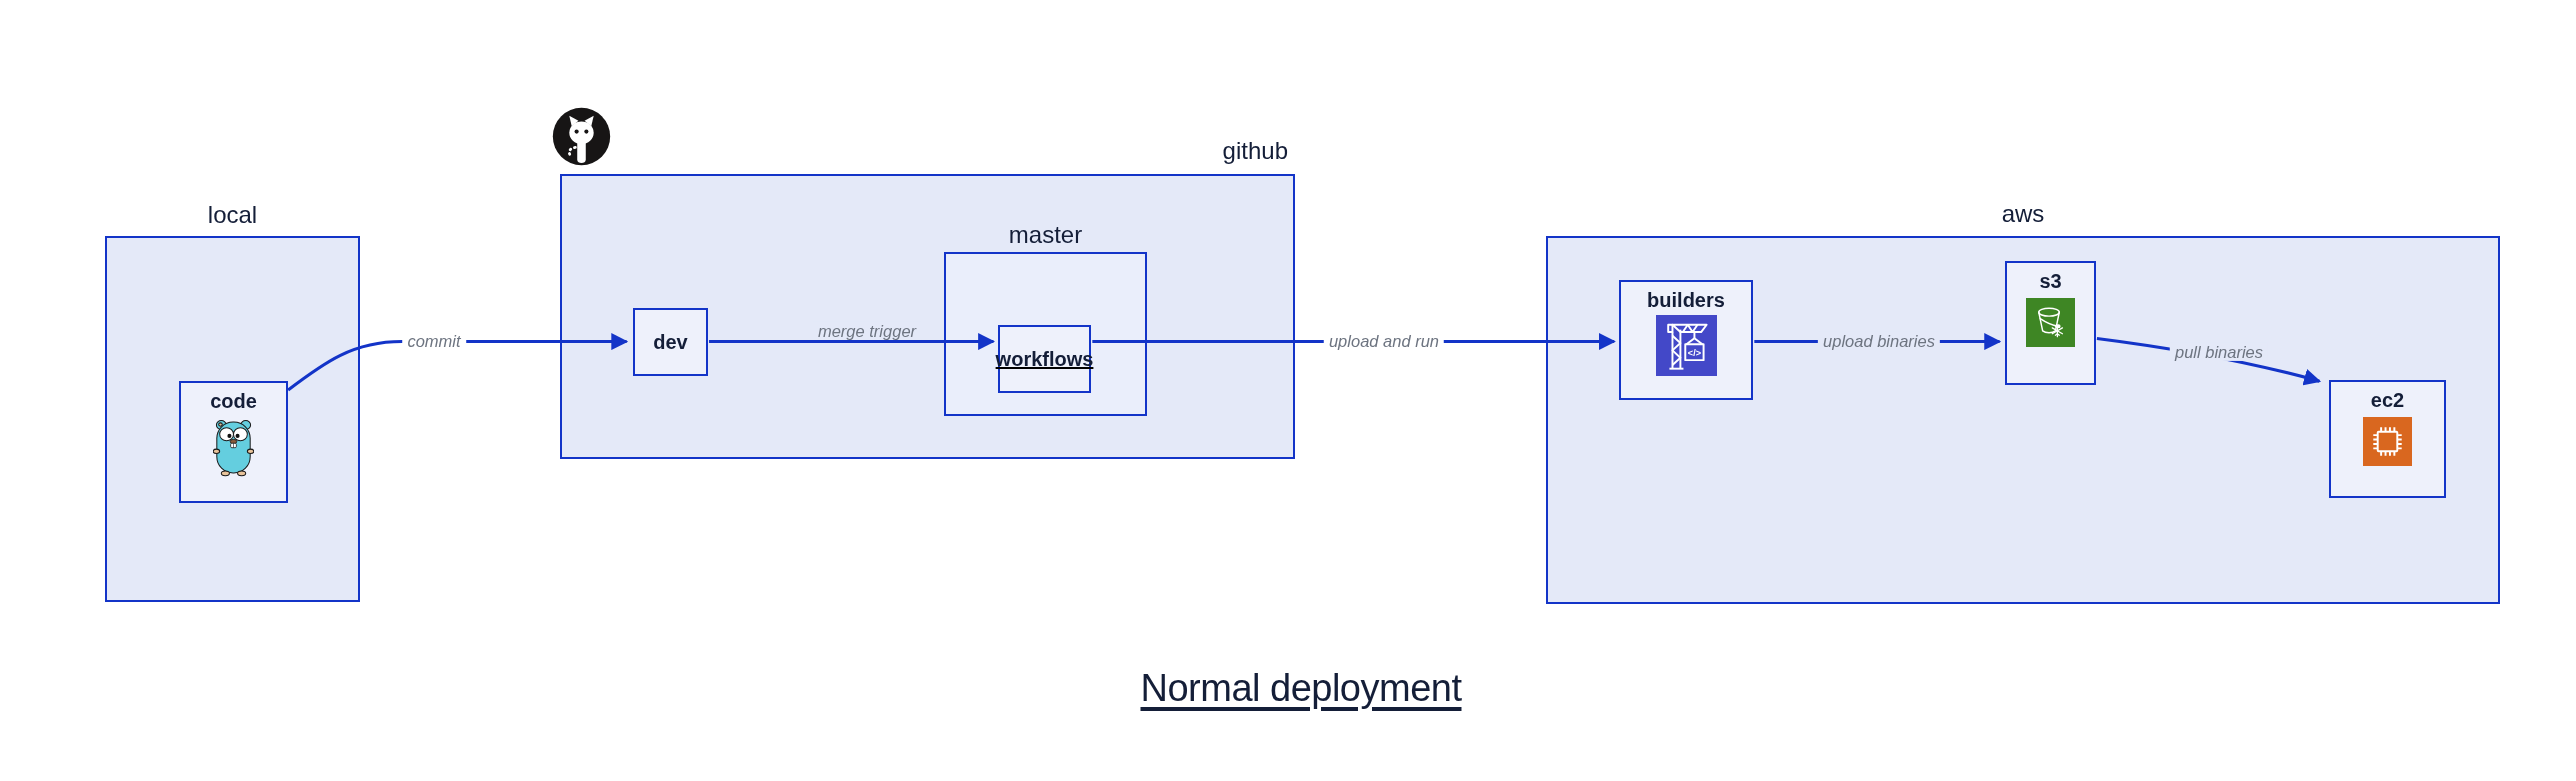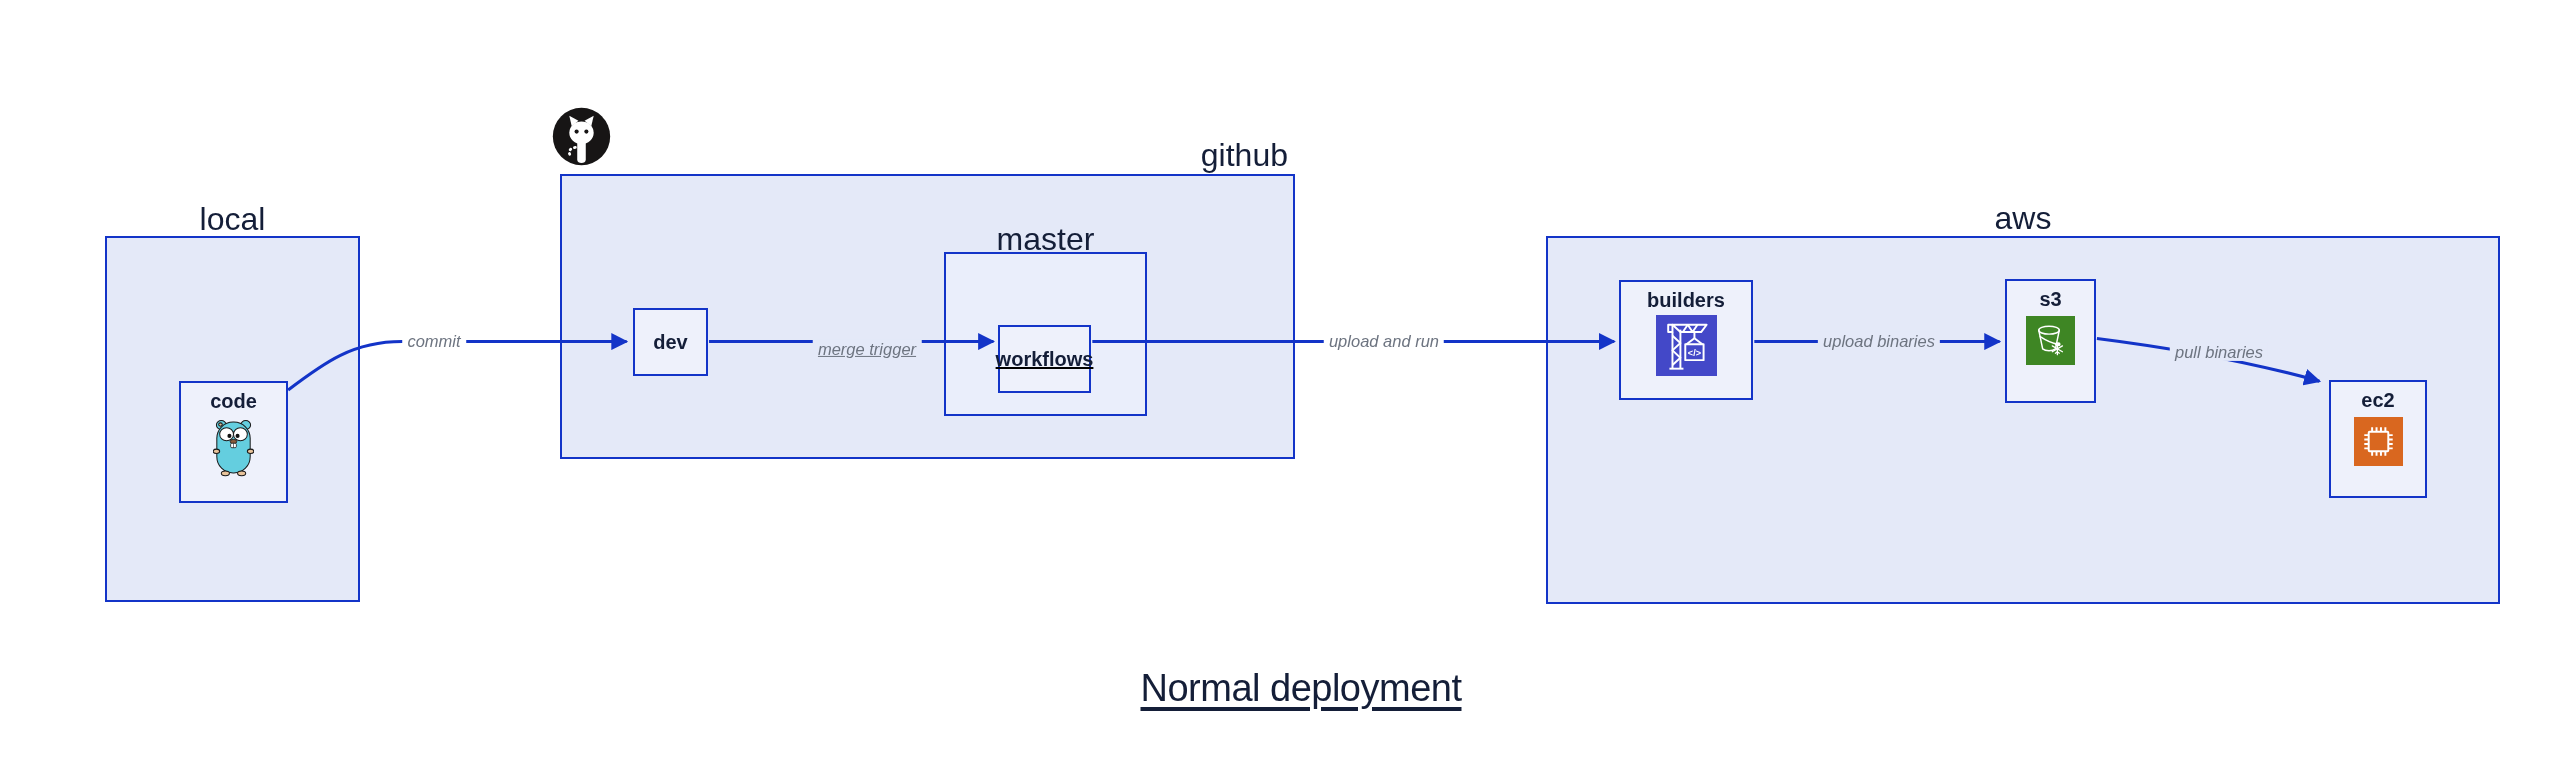--- a/index.html
+++ b/index.html
@@ -13,21 +13,21 @@
   .group{
     position:absolute;
     background:#e4e9f8;
     border:2.6px solid #1334c8;
     box-sizing:border-box;
     z-index:1;
   }
   .group.master{background:#eaeefb;z-index:2;}
   .group-label{
     position:absolute;
-    font-size:32px;
+    font-size:24px;
     color:#141e38;
     z-index:6;
     line-height:1.1;
   }
   .edges-layer{
     position:absolute;left:0;top:0;z-index:3;pointer-events:none;
   }
   .node{
     position:absolute;
     background:#eef1fb;
@@ -172,21 +172,21 @@
           <path d="M44 28 L52 16 M60 28 L68 16 M52 16 L60 28"></path>
           <line x1="63" y1="28" x2="63" y2="38"></line>
           <path d="M63 38 L50 48 M63 38 L76 48"></path>
           <rect x="48" y="48" width="30" height="26"></rect>
         </g>
         <text x="63" y="67" fill="#ffffff" font-size="15" font-weight="bold" text-anchor="middle" font-family="Liberation Sans, sans-serif">&lt;/&gt;</text>
       </svg>
     </div>
   </div>
 
-  <div class="node" style="left:2005px;top:279px;width:91px;height:124px;text-align:center;">
+  <div class="node" style="left:2005px;top:261px;width:91px;height:124px;text-align:center;">
     <div class="nlabel">s3</div>
     <div class="icon">
       <svg width="49" height="49" viewBox="0 0 100 100">
         <rect width="100" height="100" fill="#3e8624"></rect>
         <g stroke="#ffffff" stroke-width="3" fill="none" stroke-linecap="round">
           <ellipse cx="47" cy="29" rx="21" ry="8"></ellipse>
           <path d="M26 29 L34 67 C40 72 54 72 60 67 L68 29"></path>
           <path d="M29 42 C44 52 56 56 65 57"></path>
           <circle cx="66.5" cy="57.5" r="2.6" fill="#ffffff"></circle>
         </g>
@@ -194,39 +194,39 @@
           <line x1="64" y1="55" x2="64" y2="79"></line>
           <line x1="53.6" y1="61" x2="74.4" y2="73"></line>
           <line x1="53.6" y1="73" x2="74.4" y2="61"></line>
           <path d="M60 58 L64 61 L68 58" fill="none"></path>
           <path d="M60 76 L64 73 L68 76" fill="none"></path>
         </g>
       </svg>
     </div>
   </div>
 
-  <div class="node" style="left:2329px;top:380px;width:98px;height:118px;">
+  <div class="node" style="left:2329px;top:380px;width:117px;height:118px;">
     <div class="nlabel">ec2</div>
     <div class="icon">
       <svg width="49" height="49" viewBox="0 0 100 100">
         <rect width="100" height="100" fill="#d9671f"></rect>
         <g stroke="#ffffff" stroke-width="4" fill="none">
           <rect x="30" y="30" width="40" height="40" rx="2"></rect>
           <path d="M37 30 V21 M46 30 V21 M55 30 V21 M64 30 V21"></path>
           <path d="M37 79 V70 M46 79 V70 M55 79 V70 M64 79 V70"></path>
           <path d="M30 37 H21 M30 46 H21 M30 55 H21 M30 64 H21"></path>
           <path d="M79 37 H70 M79 46 H70 M79 55 H70 M79 64 H70"></path>
         </g>
       </svg>
     </div>
   </div>
 
   <div class="edge-label on-white" style="left:434px;top:341px;">commit</div>
 
-  <div class="edge-label on-fill" style="left:867px;top:349px;text-decoration:underline;">merge trigger</div>
+  <div class="edge-label on-fill" style="left:867px;top:331px;">merge trigger</div>
 
   <div class="edge-label on-white" style="left:1384px;top:341px;">upload and run</div>
 
   <div class="edge-label on-fill" style="left:1879px;top:341px;">upload binaries</div>
 
   <div class="edge-label on-fill" style="left:2219px;top:352px;">pull binaries</div>
 
   <div class="diagram-title">Normal deployment</div>
 
 </div>

